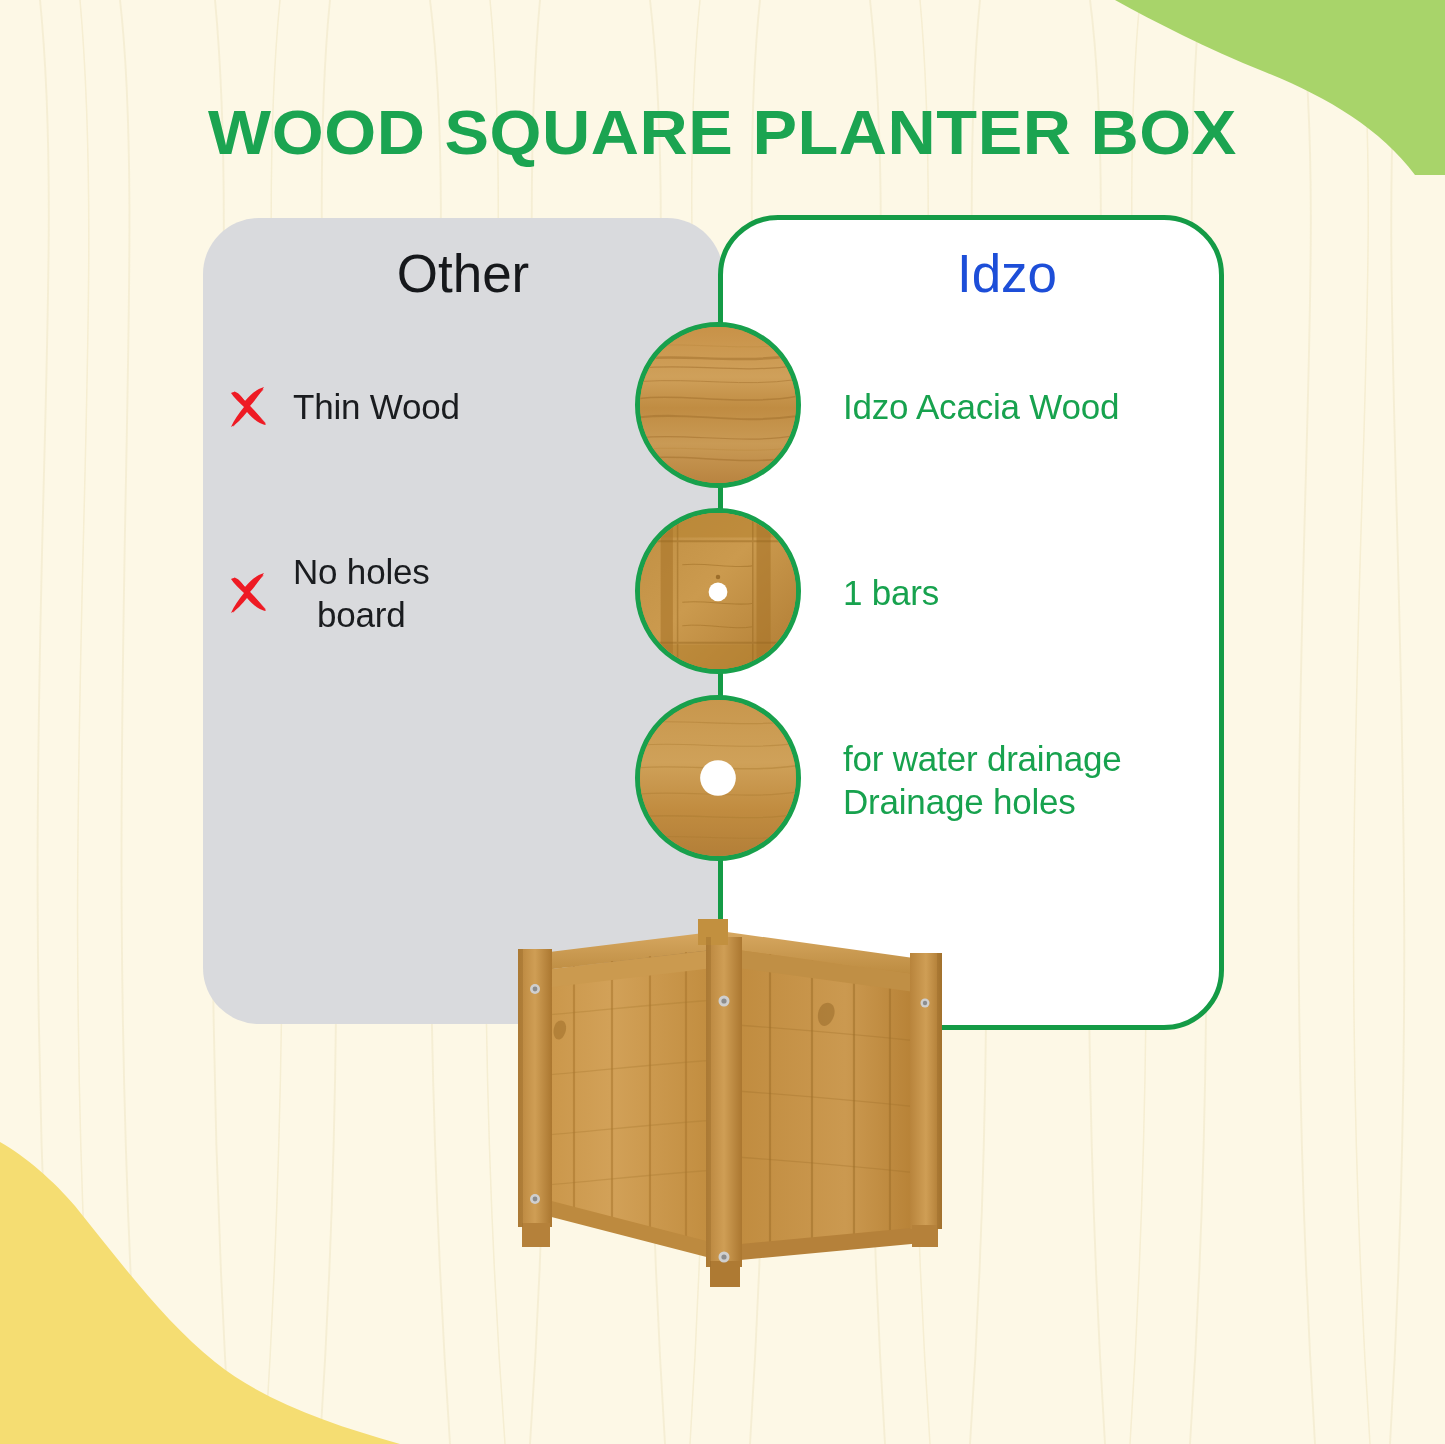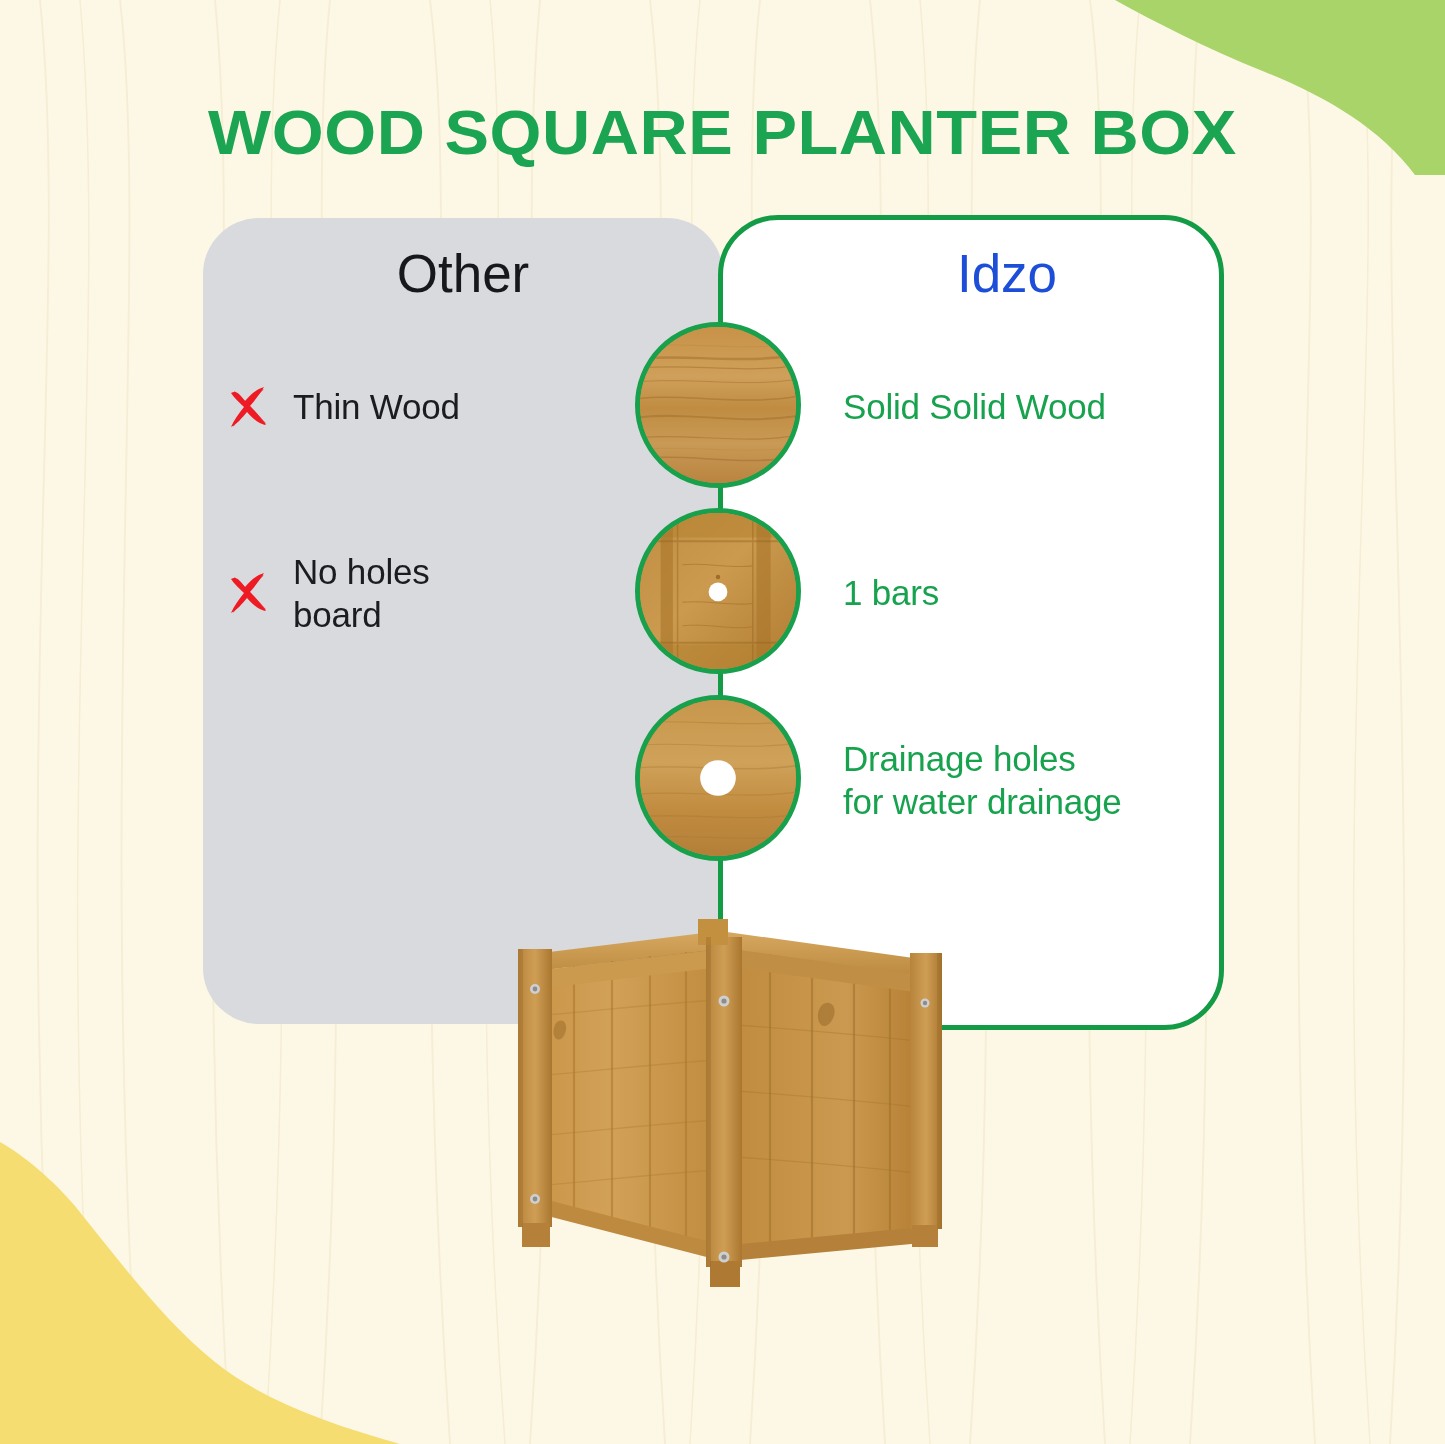--- a/index.html
+++ b/index.html
@@ -125,20 +125,21 @@
 
   .con-cell {
     position: absolute;
     left: 22px;
     top: 0;
     width: 430px;
     height: 170px;
     display: flex;
     align-items: center;
     gap: 22px;
+    text-align: center;
   }
   .x-icon {
     flex: 0 0 auto;
     width: 46px;
     height: 46px;
   }
   .con-text {
     font-family: "Liberation Sans", sans-serif;
     font-size: 35px;
     line-height: 1.23;
@@ -284,21 +285,21 @@
         <g stroke="#b8863c" fill="none" opacity="0.4">
           <path d="M0 20 C 60 16, 110 26, 166 18" stroke-width="1"></path>
           <path d="M0 130 C 60 126, 110 136, 166 128" stroke-width="1"></path>
         </g>
       </svg>
     </div>
   </div>
 
   <div class="pro-cell">
     <div class="pro-text">
-      <div>Solid Solid Wood</div>
+      <div>Idzo Acacia Wood</div>
     </div>
   </div>
 </div>
 
 <div class="feature-row" id="row-1">
   <div class="con-cell">
     <svg class="x-icon" viewBox="0 0 46 46">
       <path d="M6 9 C 12 6, 15 11, 20 17 C 26 10, 32 5, 39 3 C 35 10, 30 16, 25 22
                C 31 28, 36 34, 41 41 C 34 40, 28 35, 22 28 C 17 34, 12 40, 6 43
                C 9 36, 14 29, 19 23 C 14 18, 9 14, 6 9 Z" fill="#ee1b24"></path>
@@ -370,22 +371,22 @@
           <path d="M0 124 C 50 120, 110 130, 166 122" stroke-width="1.4"></path>
           <path d="M0 146 C 50 142, 110 152, 166 144" stroke-width="1.1"></path>
         </g>
         <circle cx="83" cy="83" r="19" fill="#ffffff"></circle>
       </svg>
     </div>
   </div>
 
   <div class="pro-cell">
     <div class="pro-text">
+      <div>for water drainage</div>
       <div>Drainage holes</div>
-      <div>for water drainage</div>
     </div>
   </div>
 </div>
 
 <div id="product-photo">
   <svg viewBox="0 0 500 420">
     <defs>
       <linearGradient id="frontPanel" x1="0" y1="0" x2="1" y2="0">
         <stop offset="0%" stop-color="#c99548"></stop>
         <stop offset="40%" stop-color="#d2a158"></stop>

